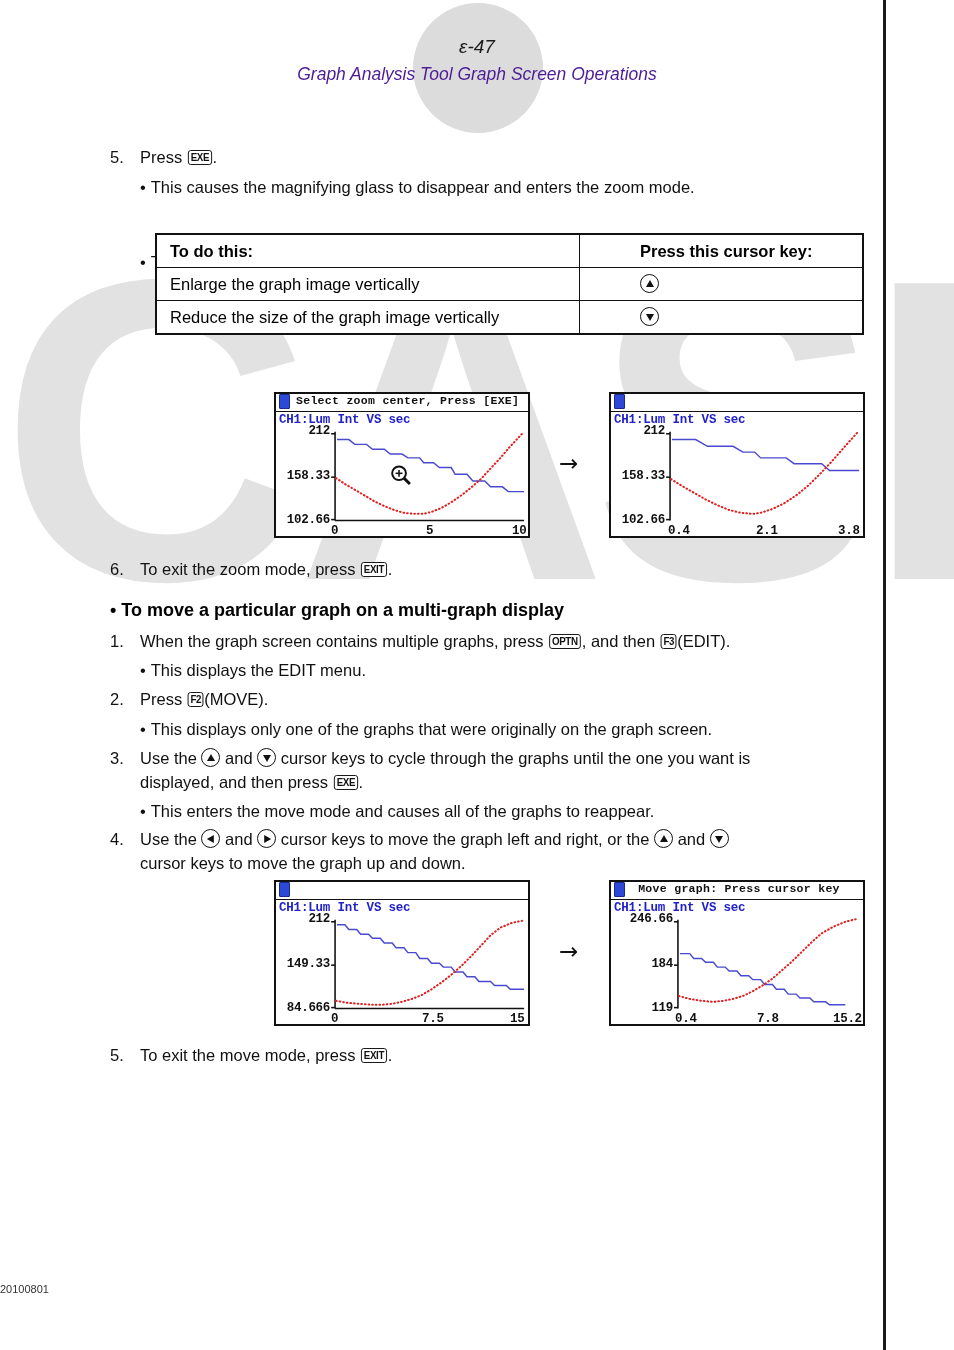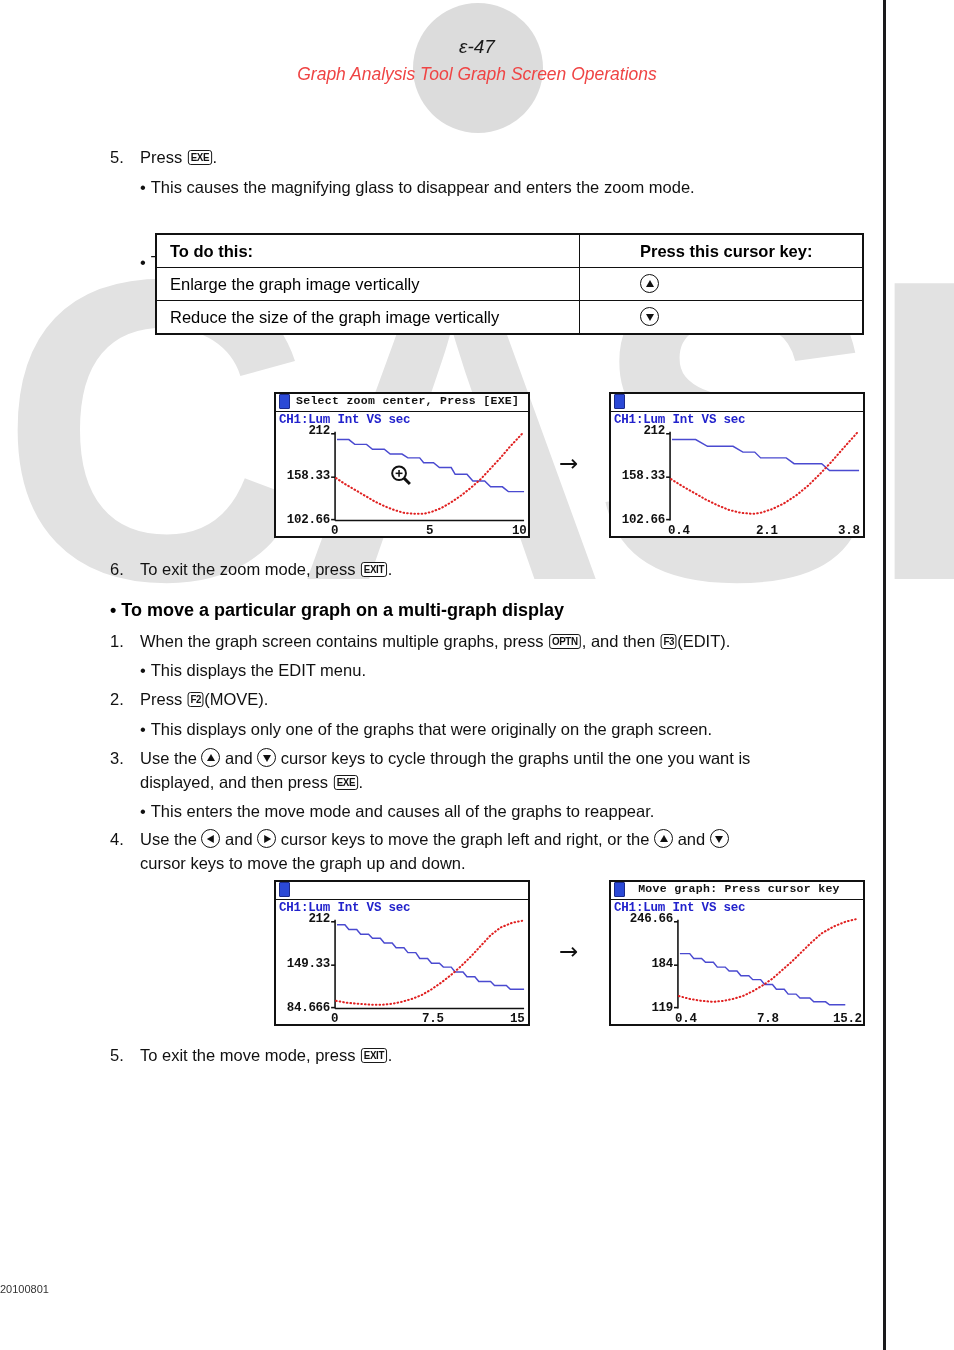--- a/index.html
+++ b/index.html
@@ -29,21 +29,21 @@
   
   #page{position:relative;z-index:2;}
 
   .hdr-page-no{
     position:absolute;left:0;top:36px;width:954px;text-align:center;
     font-style:italic;font-size:19px;font-weight:400;color:#1a1a1a;
     font-family:"Liberation Sans", sans-serif;
   }
   .hdr-title{
     position:absolute;left:0;top:64px;width:954px;text-align:center;
-    font-style:italic;font-size:17.5px;color:#ef4444;
+    font-style:italic;font-size:17.5px;color:#4c1d95;
     font-family:"Liberation Sans", sans-serif;
   }
 
   
   .step{position:absolute;display:flex;align-items:flex-start;font-size:16.5px;line-height:1.45;color:#111;}
   .step .num{width:30px;flex:0 0 30px;}
   .step .txt{flex:1;}
   .bullet{position:absolute;font-size:16.5px;line-height:1.45;color:#111;}
   .bullet .dot{margin-right:5px;}
 

